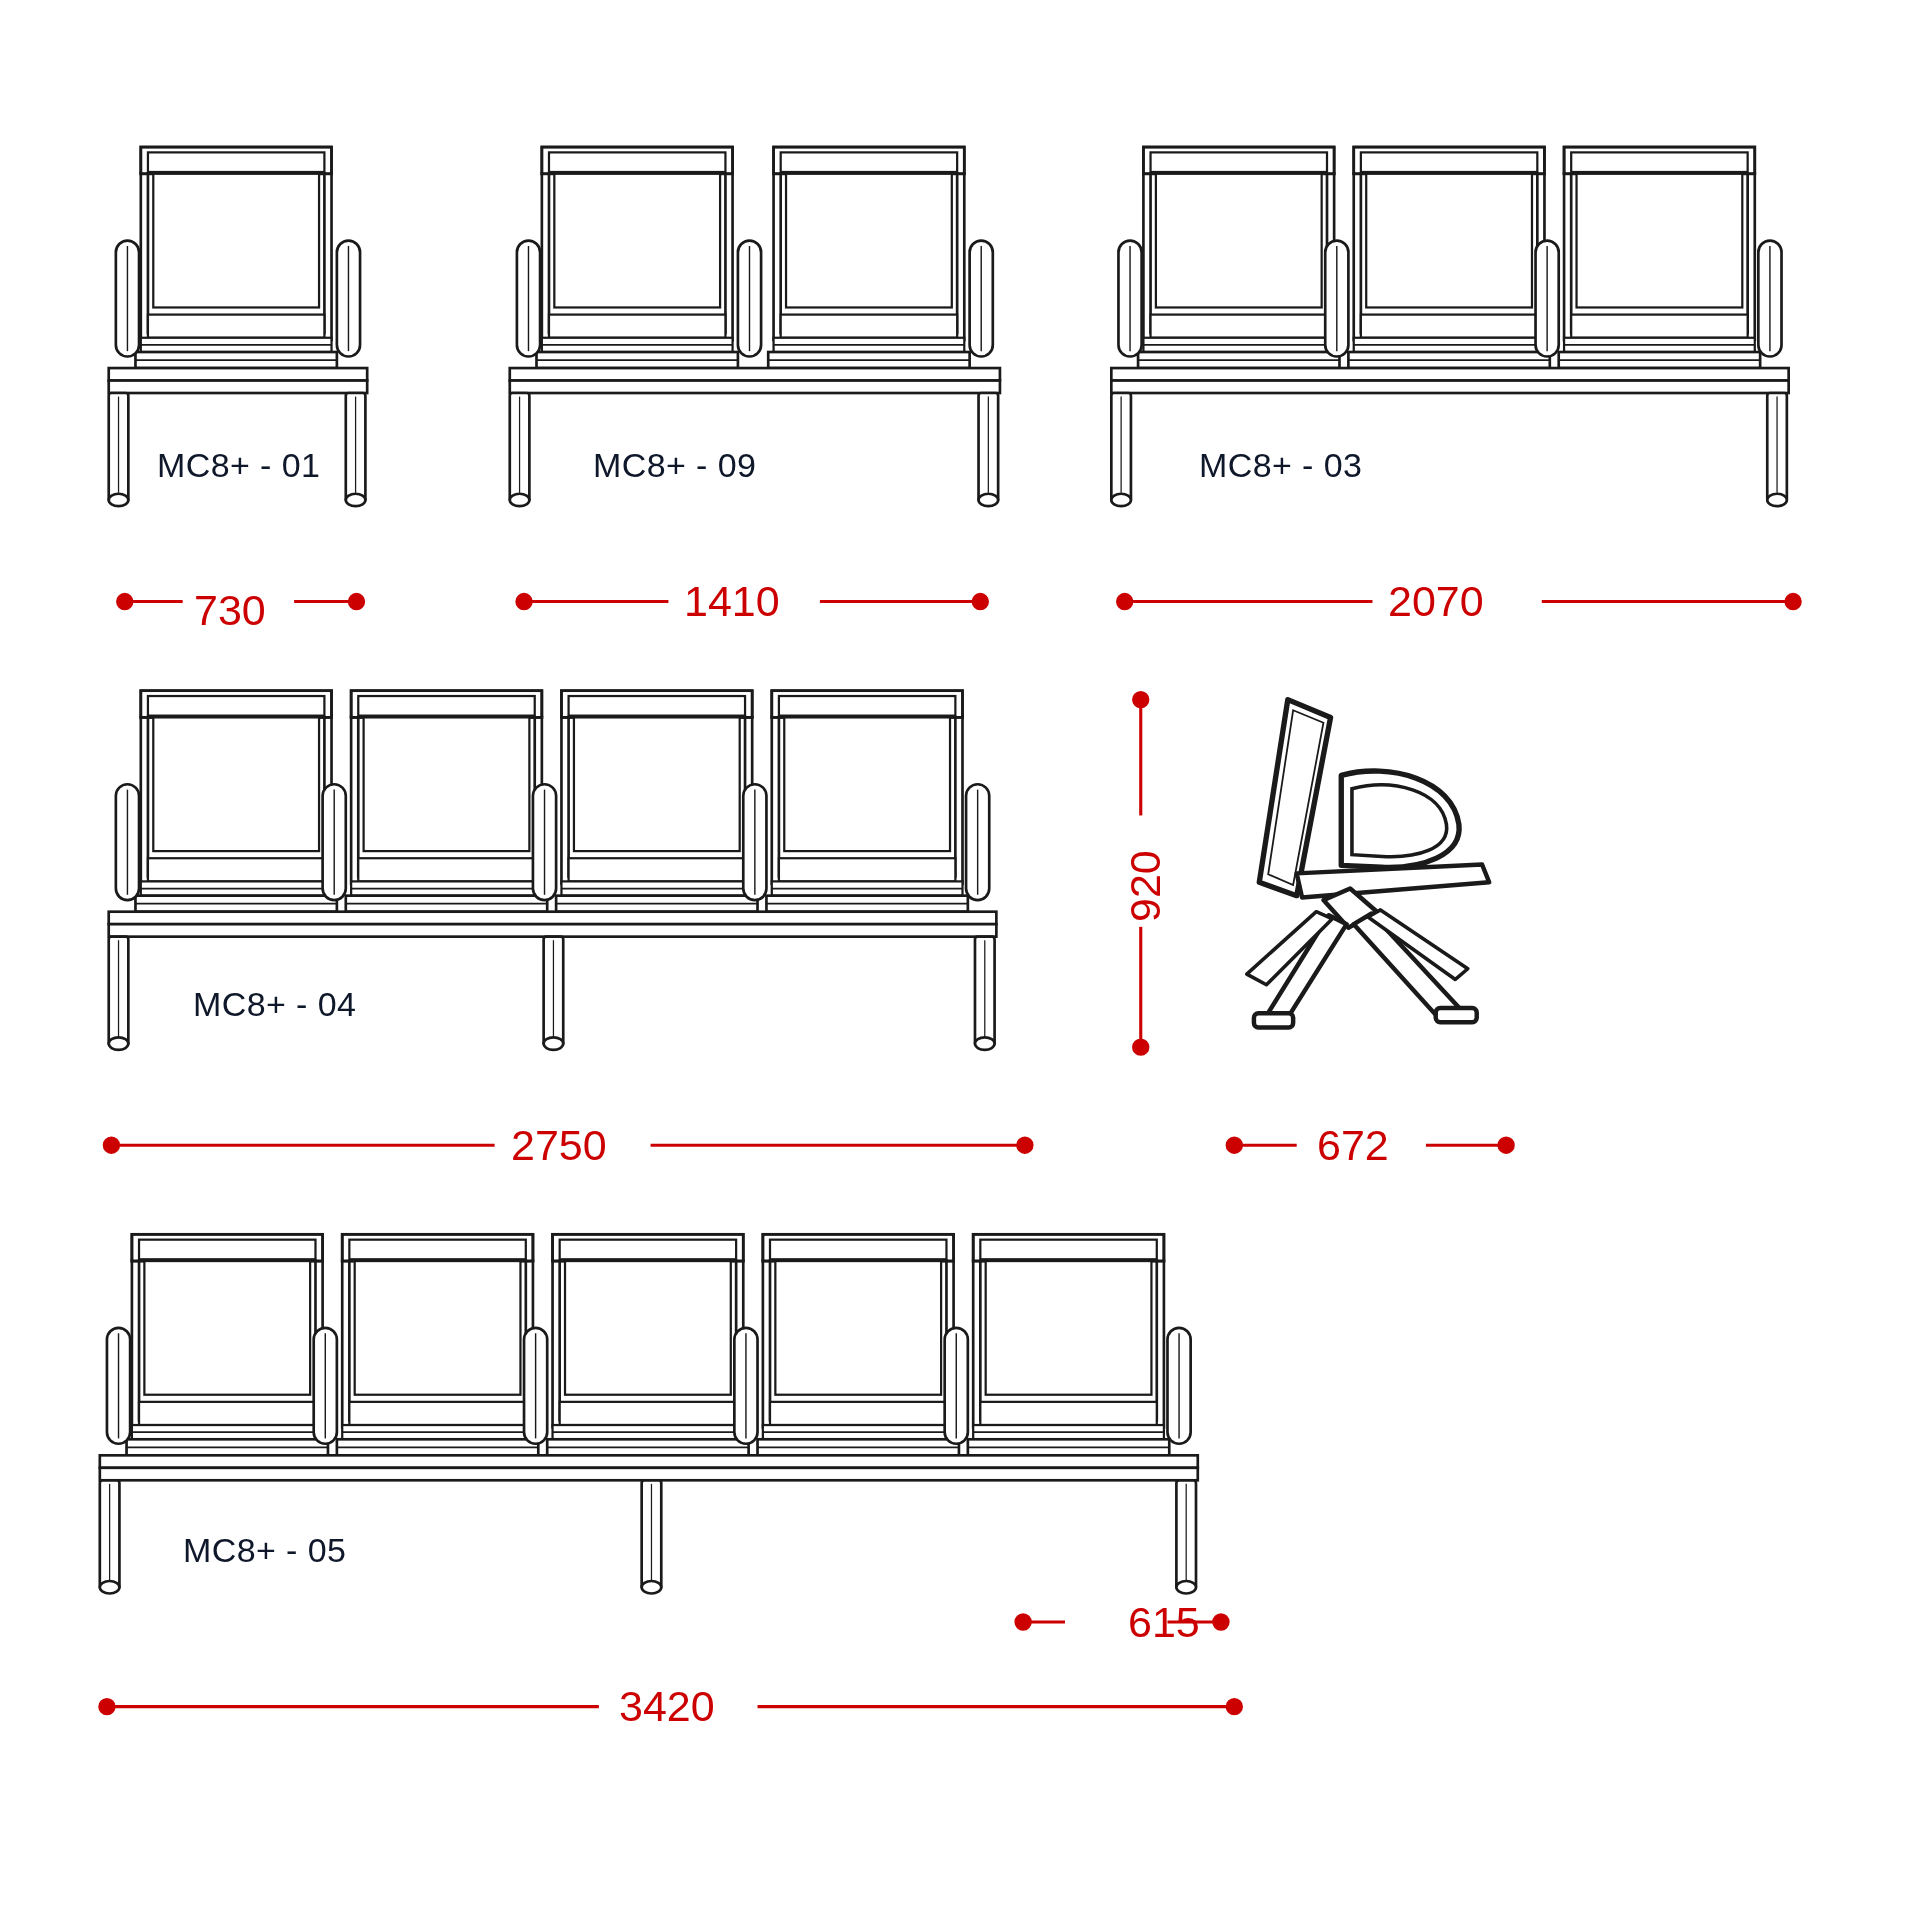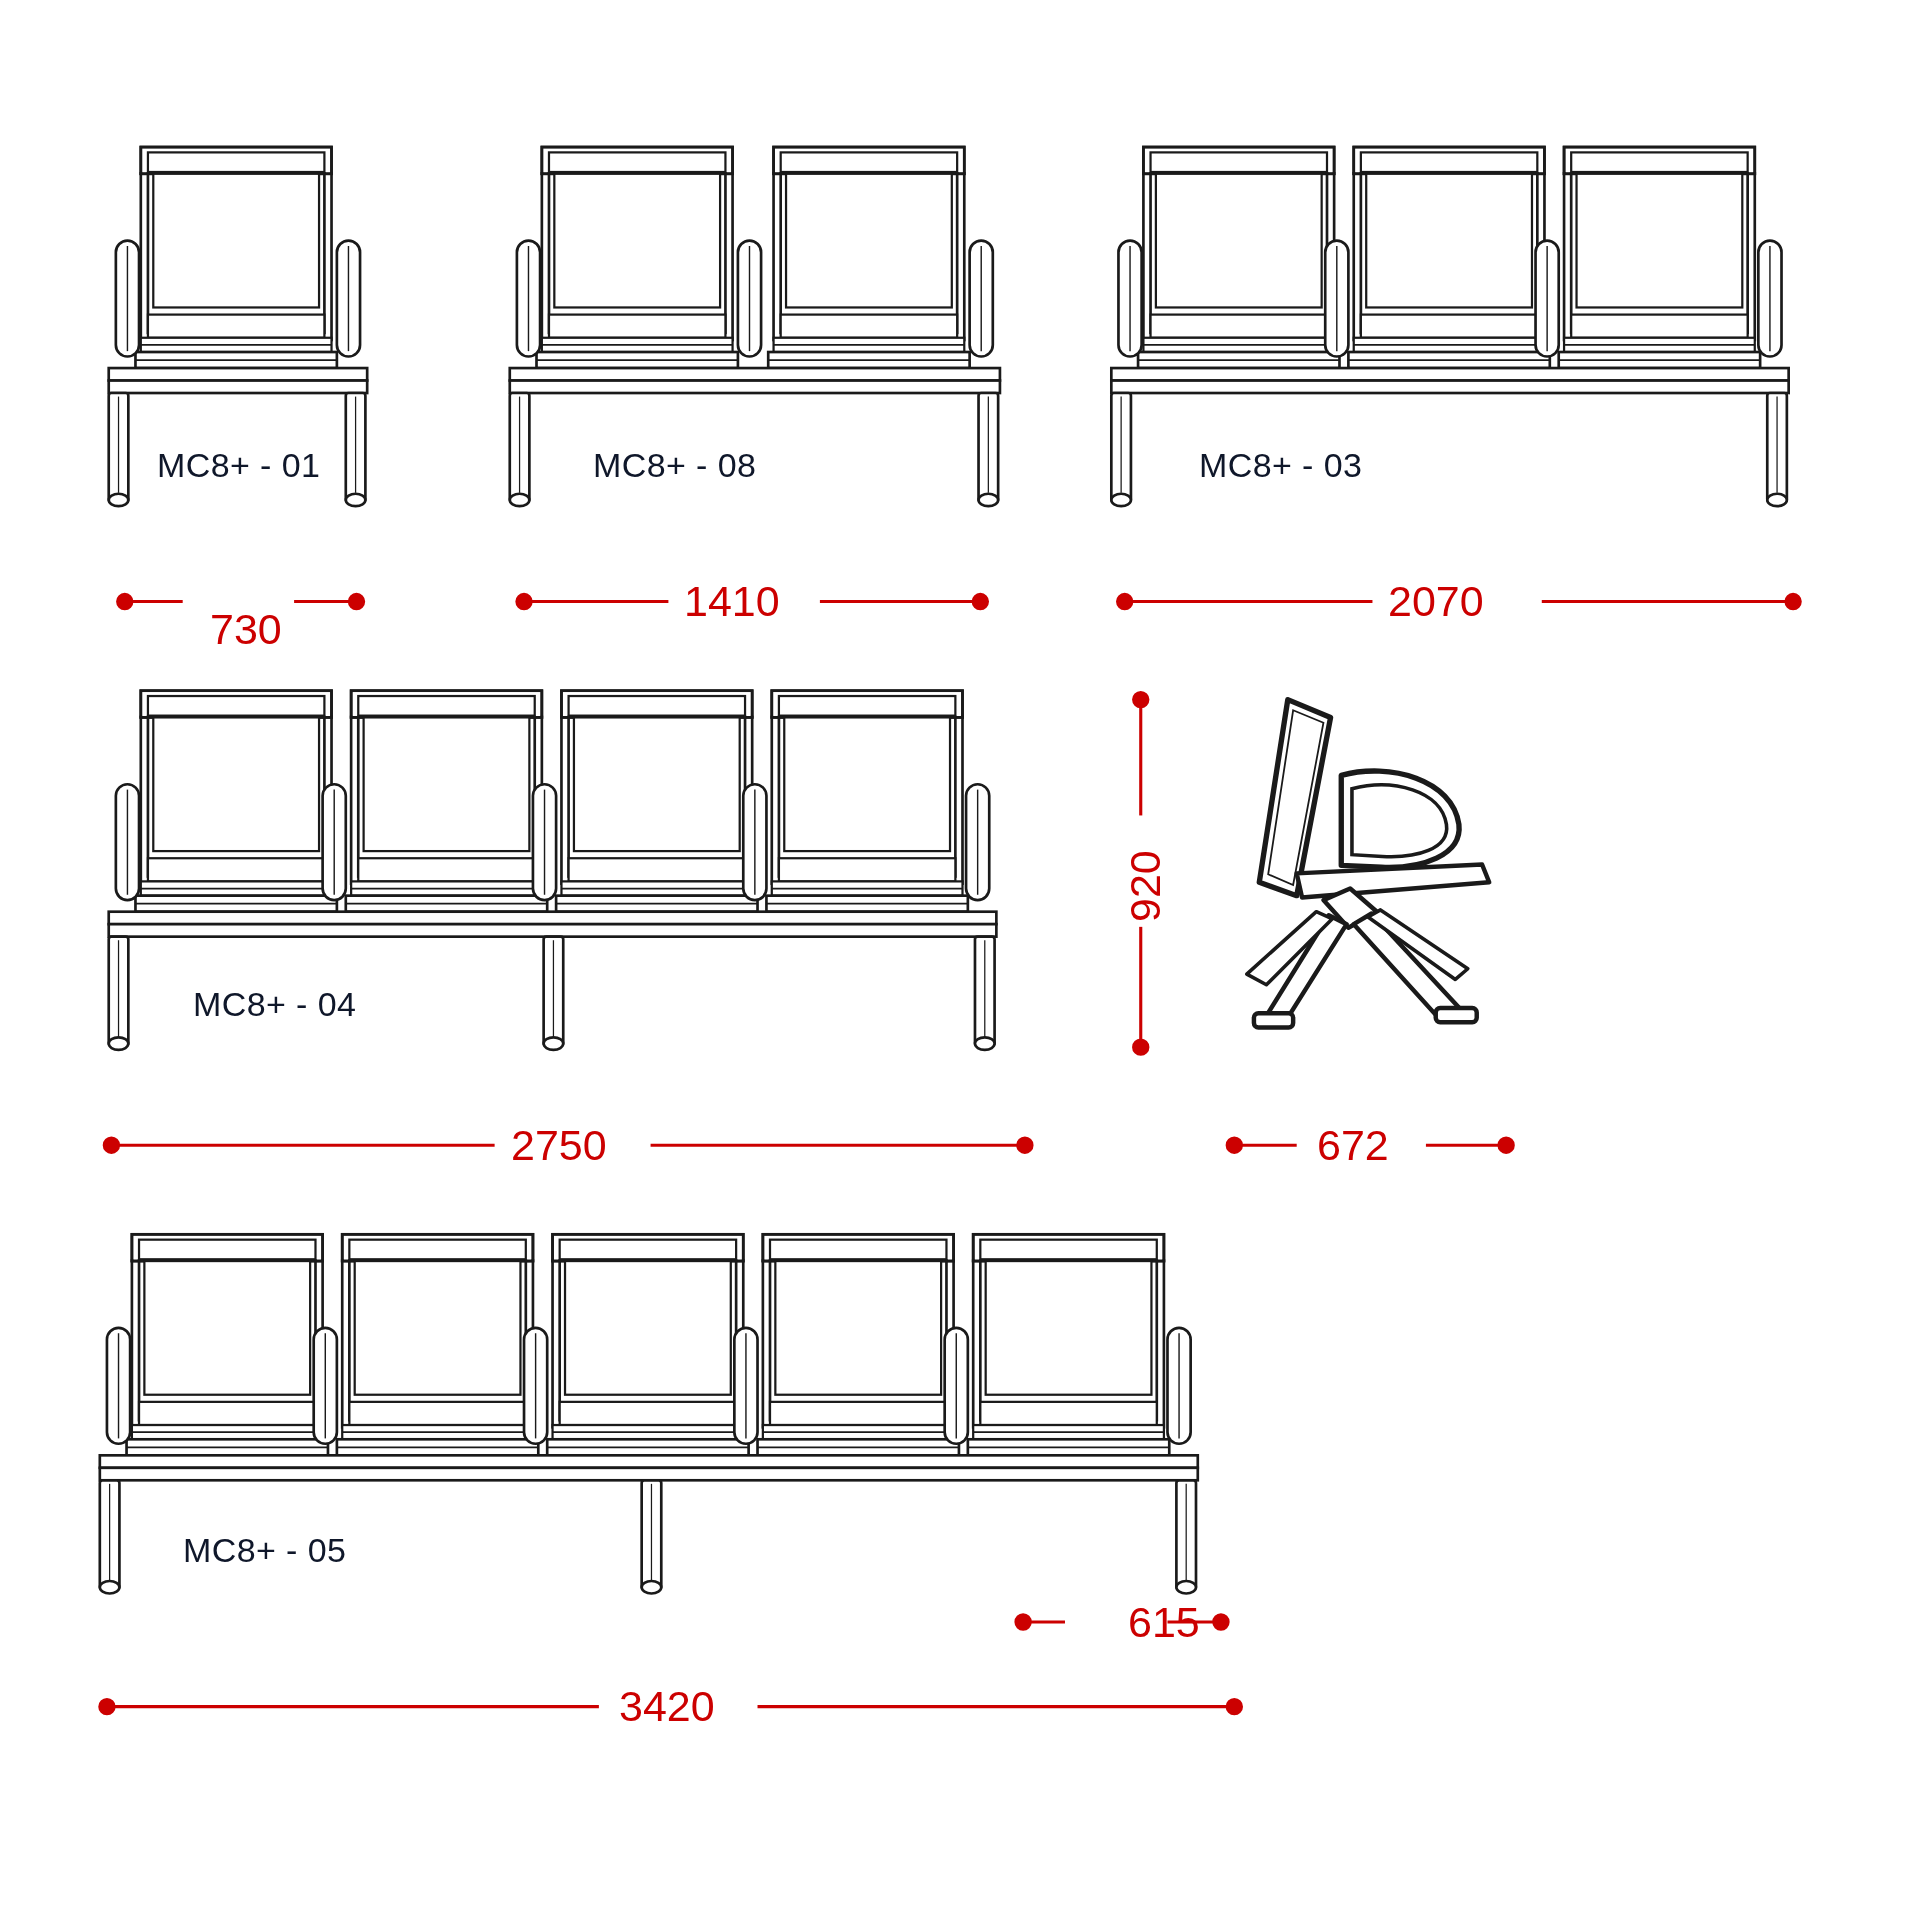--- a/index.html
+++ b/index.html
@@ -234,26 +234,26 @@
       <g>
         <line x1="120" y1="1915" x2="672" y2="1915"></line>
         <line x1="850" y1="1915" x2="1385" y2="1915"></line>
         <circle cx="120" cy="1915" r="8"></circle>
         <circle cx="1385" cy="1915" r="8"></circle>
       </g>
     </g>
   </svg>
 
   <div class="lbl" style="left:157px; top:446px;">MC8+ - 01</div>
-  <div class="lbl" style="left:593px; top:446px;">MC8+ - 08</div>
+  <div class="lbl" style="left:593px; top:446px;">MC8+ - 09</div>
   <div class="lbl" style="left:1199px; top:446px;">MC8+ - 03</div>
   <div class="lbl" style="left:193px; top:985px;">MC8+ - 04</div>
   <div class="lbl" style="left:183px; top:1531px;">MC8+ - 05</div>
 
-  <div class="dimtext" style="left:194px; top:605px;margin-left:16px;">730</div>
+  <div class="dimtext" style="left:194px; top:586px;">730</div>
   <div class="dimtext" style="left:684px; top:577px;">1410</div>
   <div class="dimtext" style="left:1388px; top:577px;">2070</div>
   <div class="dimtext" style="left:511px; top:1121px;">2750</div>
   <div class="dimtext vertical" style="left:1121px; top:922px;">920</div>
   <div class="dimtext" style="left:1317px; top:1121px;">672</div>
   <div class="dimtext" style="left:1080px; top:1598px;margin-left:48px;">615</div>
   <div class="dimtext" style="left:619px; top:1682px;">3420</div>
 
 </div>
 

